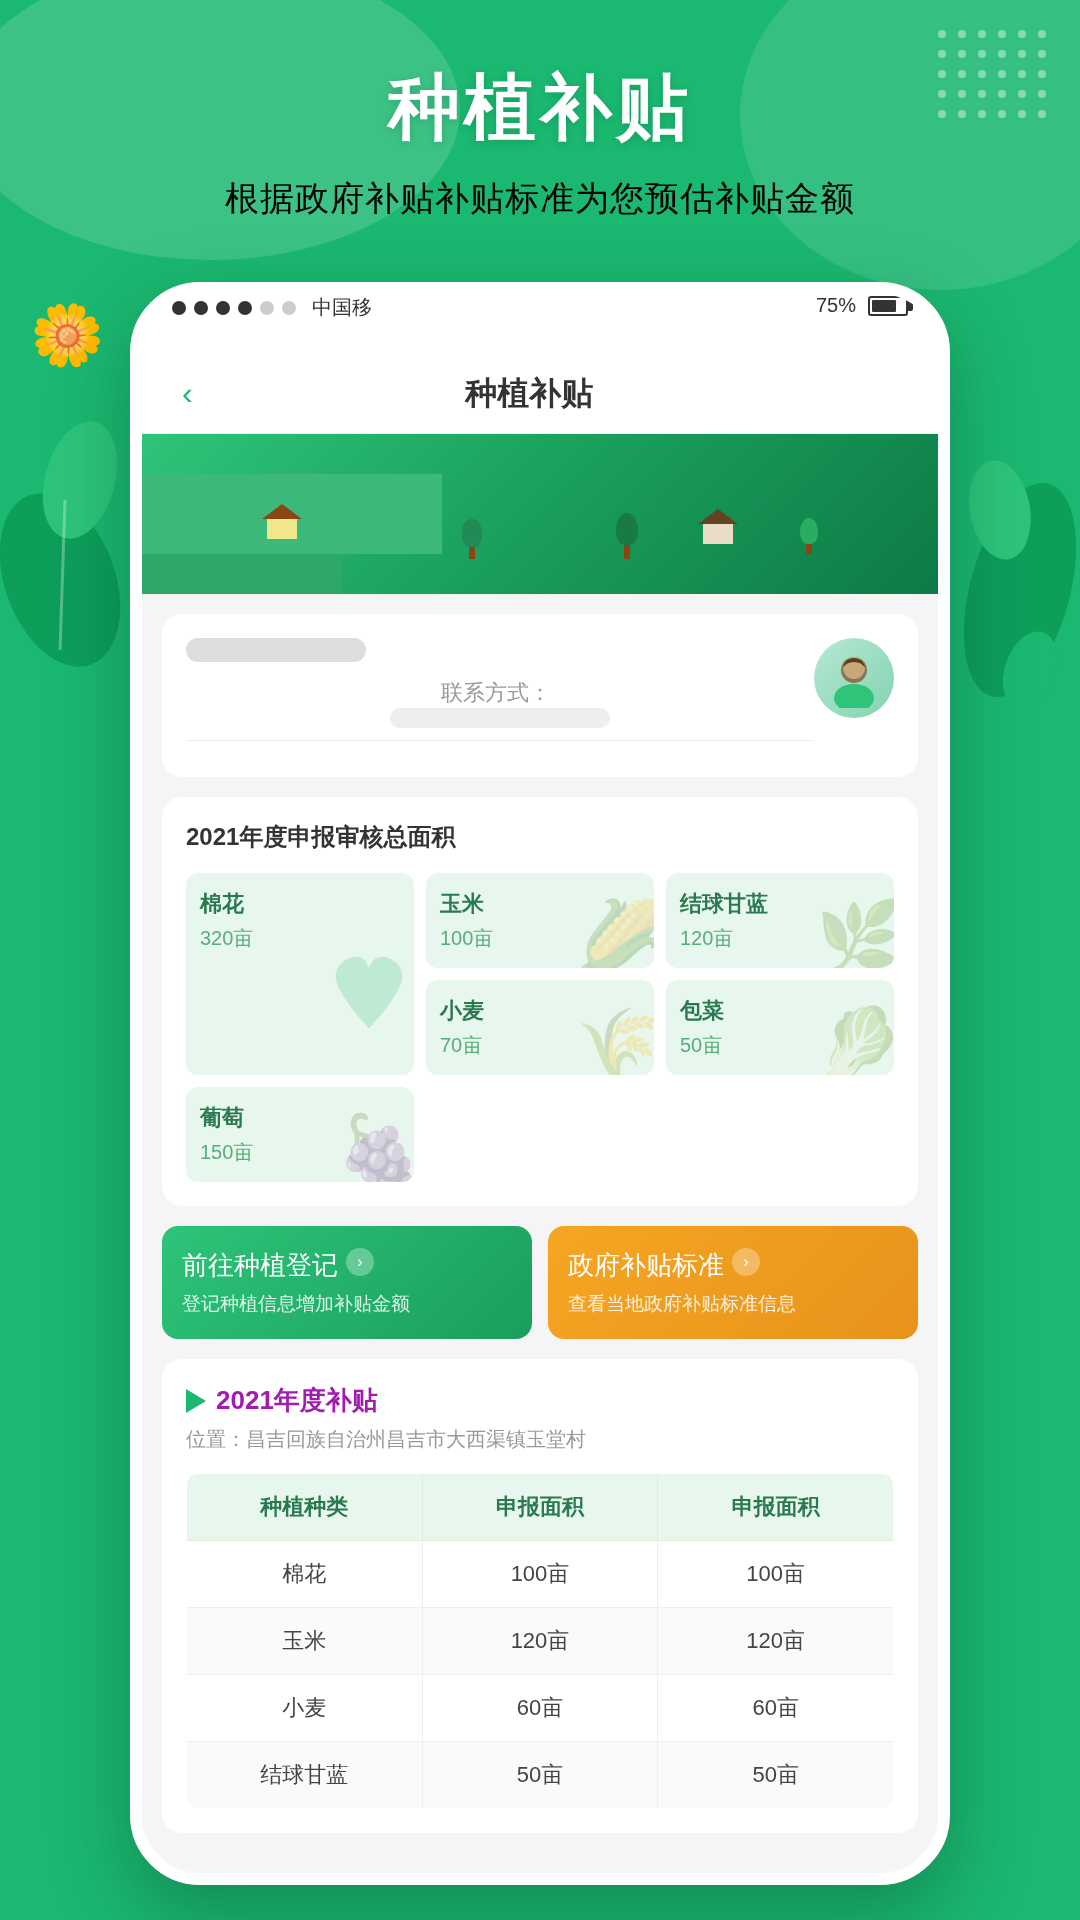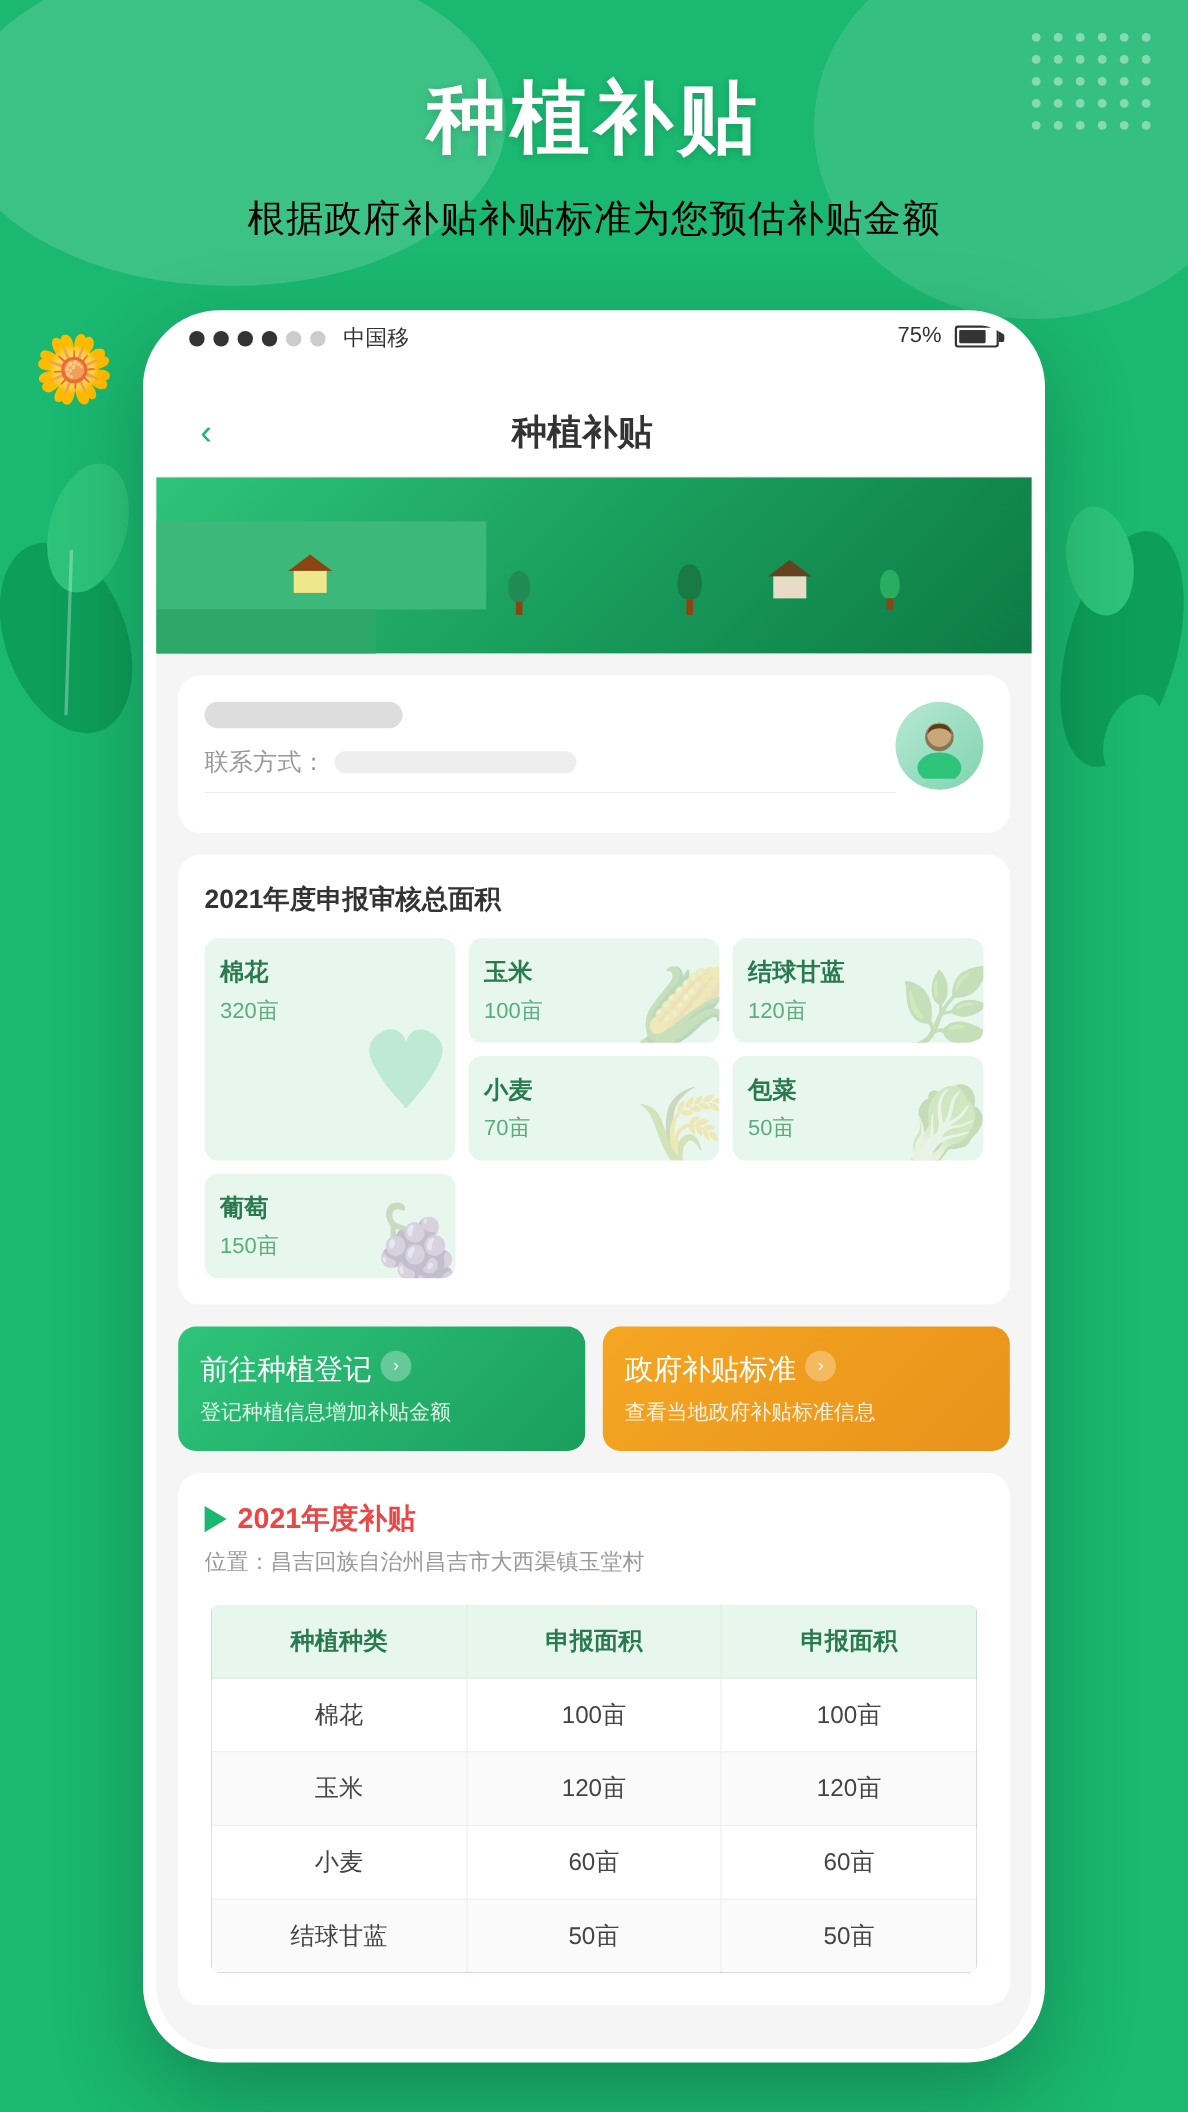--- a/index.html
+++ b/index.html
@@ -251,20 +251,21 @@
       background: #ddd;
       border-radius: 12px;
       margin-bottom: 16px;
     }
     .user-field {
       display: flex;
       align-items: center;
       margin-bottom: 10px;
       font-size: 22px;
       color: #666;
+      flex-direction: column;
     }
     .user-field-label {
       color: #999;
       margin-right: 8px;
       white-space: nowrap;
     }
     .user-field-value-blur {
       width: 220px; height: 20px;
       background: #eee;
       border-radius: 10px;
@@ -402,32 +403,32 @@
     }
     .subsidy-triangle {
       width: 0; height: 0;
       border-top: 12px solid transparent;
       border-bottom: 12px solid transparent;
       border-left: 20px solid #1ab870;
     }
     .subsidy-year {
       font-size: 26px;
       font-weight: 700;
-      color: #ef4444;
+      color: #a21caf;
     }
     .subsidy-location {
       font-size: 20px;
       color: #999;
       margin-bottom: 20px;
     }
 
     
     .data-table {
       width: 100%;
-      border: 6px solid #14532d;
+      border: 1px solid #14532d;
       border-radius: 12px;
       overflow: hidden;
       border-collapse: collapse;
     }
     .data-table th {
       background: #e8f7ee;
       color: #2a7a4f;
       font-size: 22px;
       font-weight: 600;
       padding: 18px 10px;

